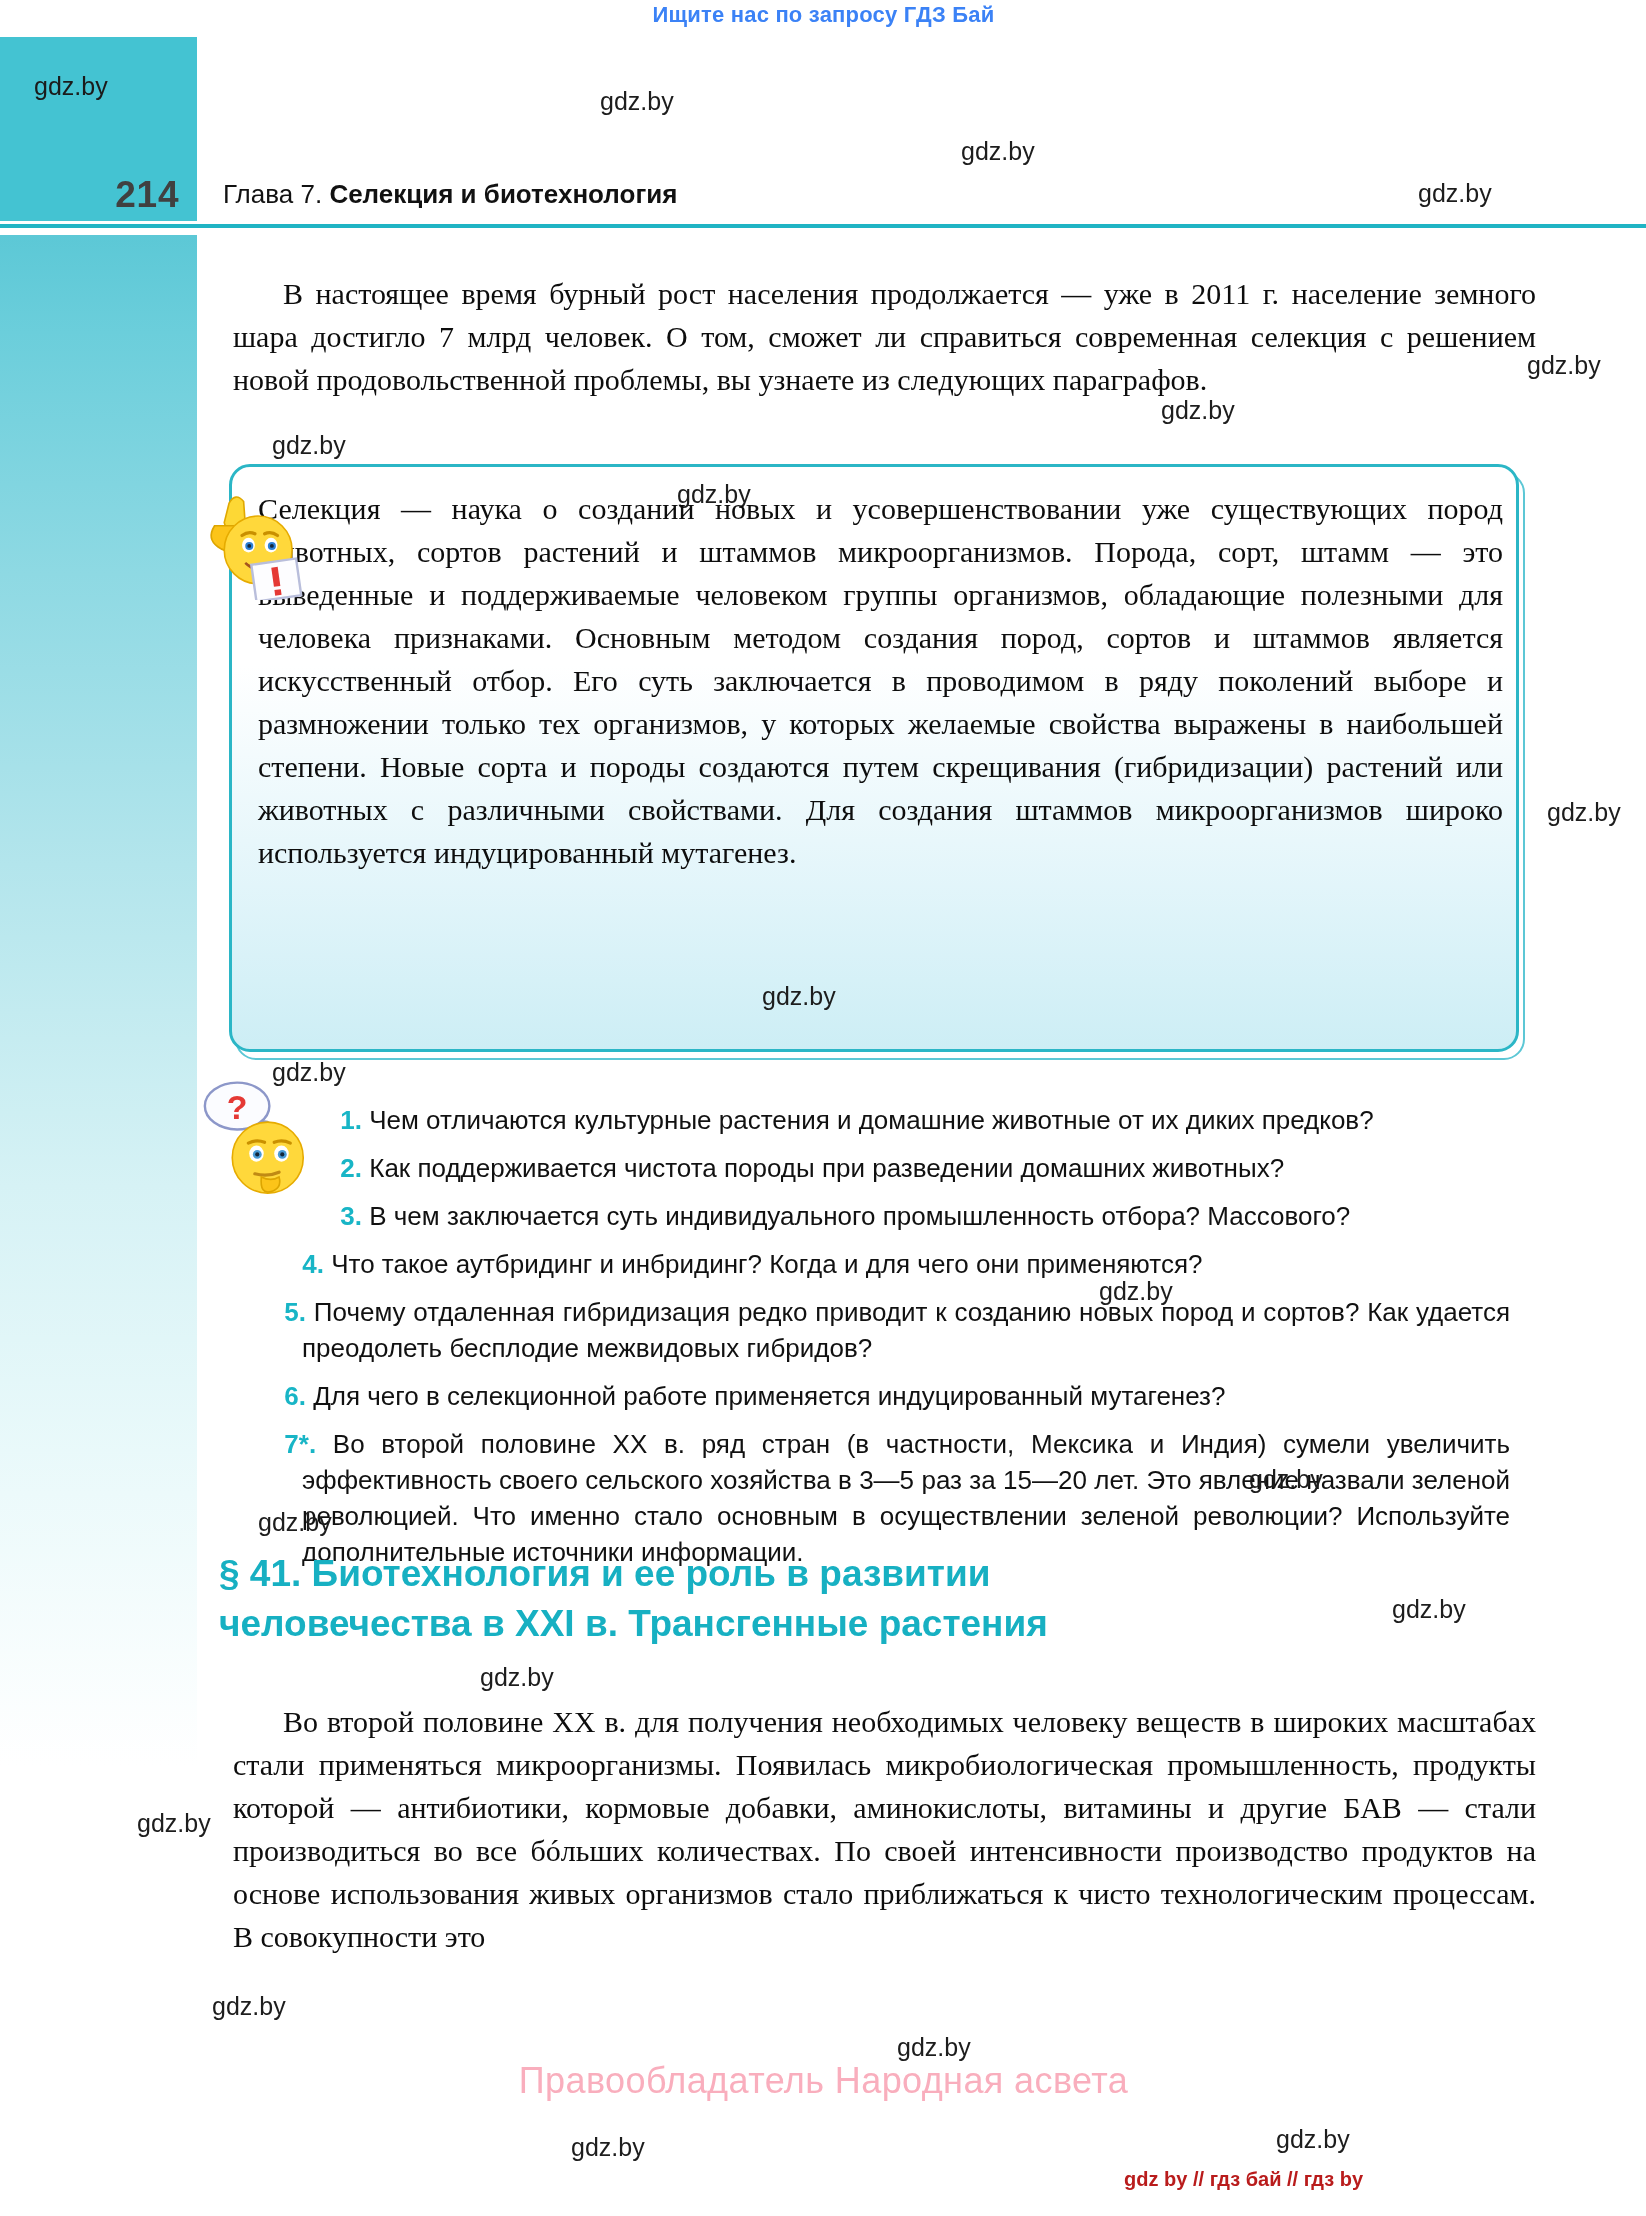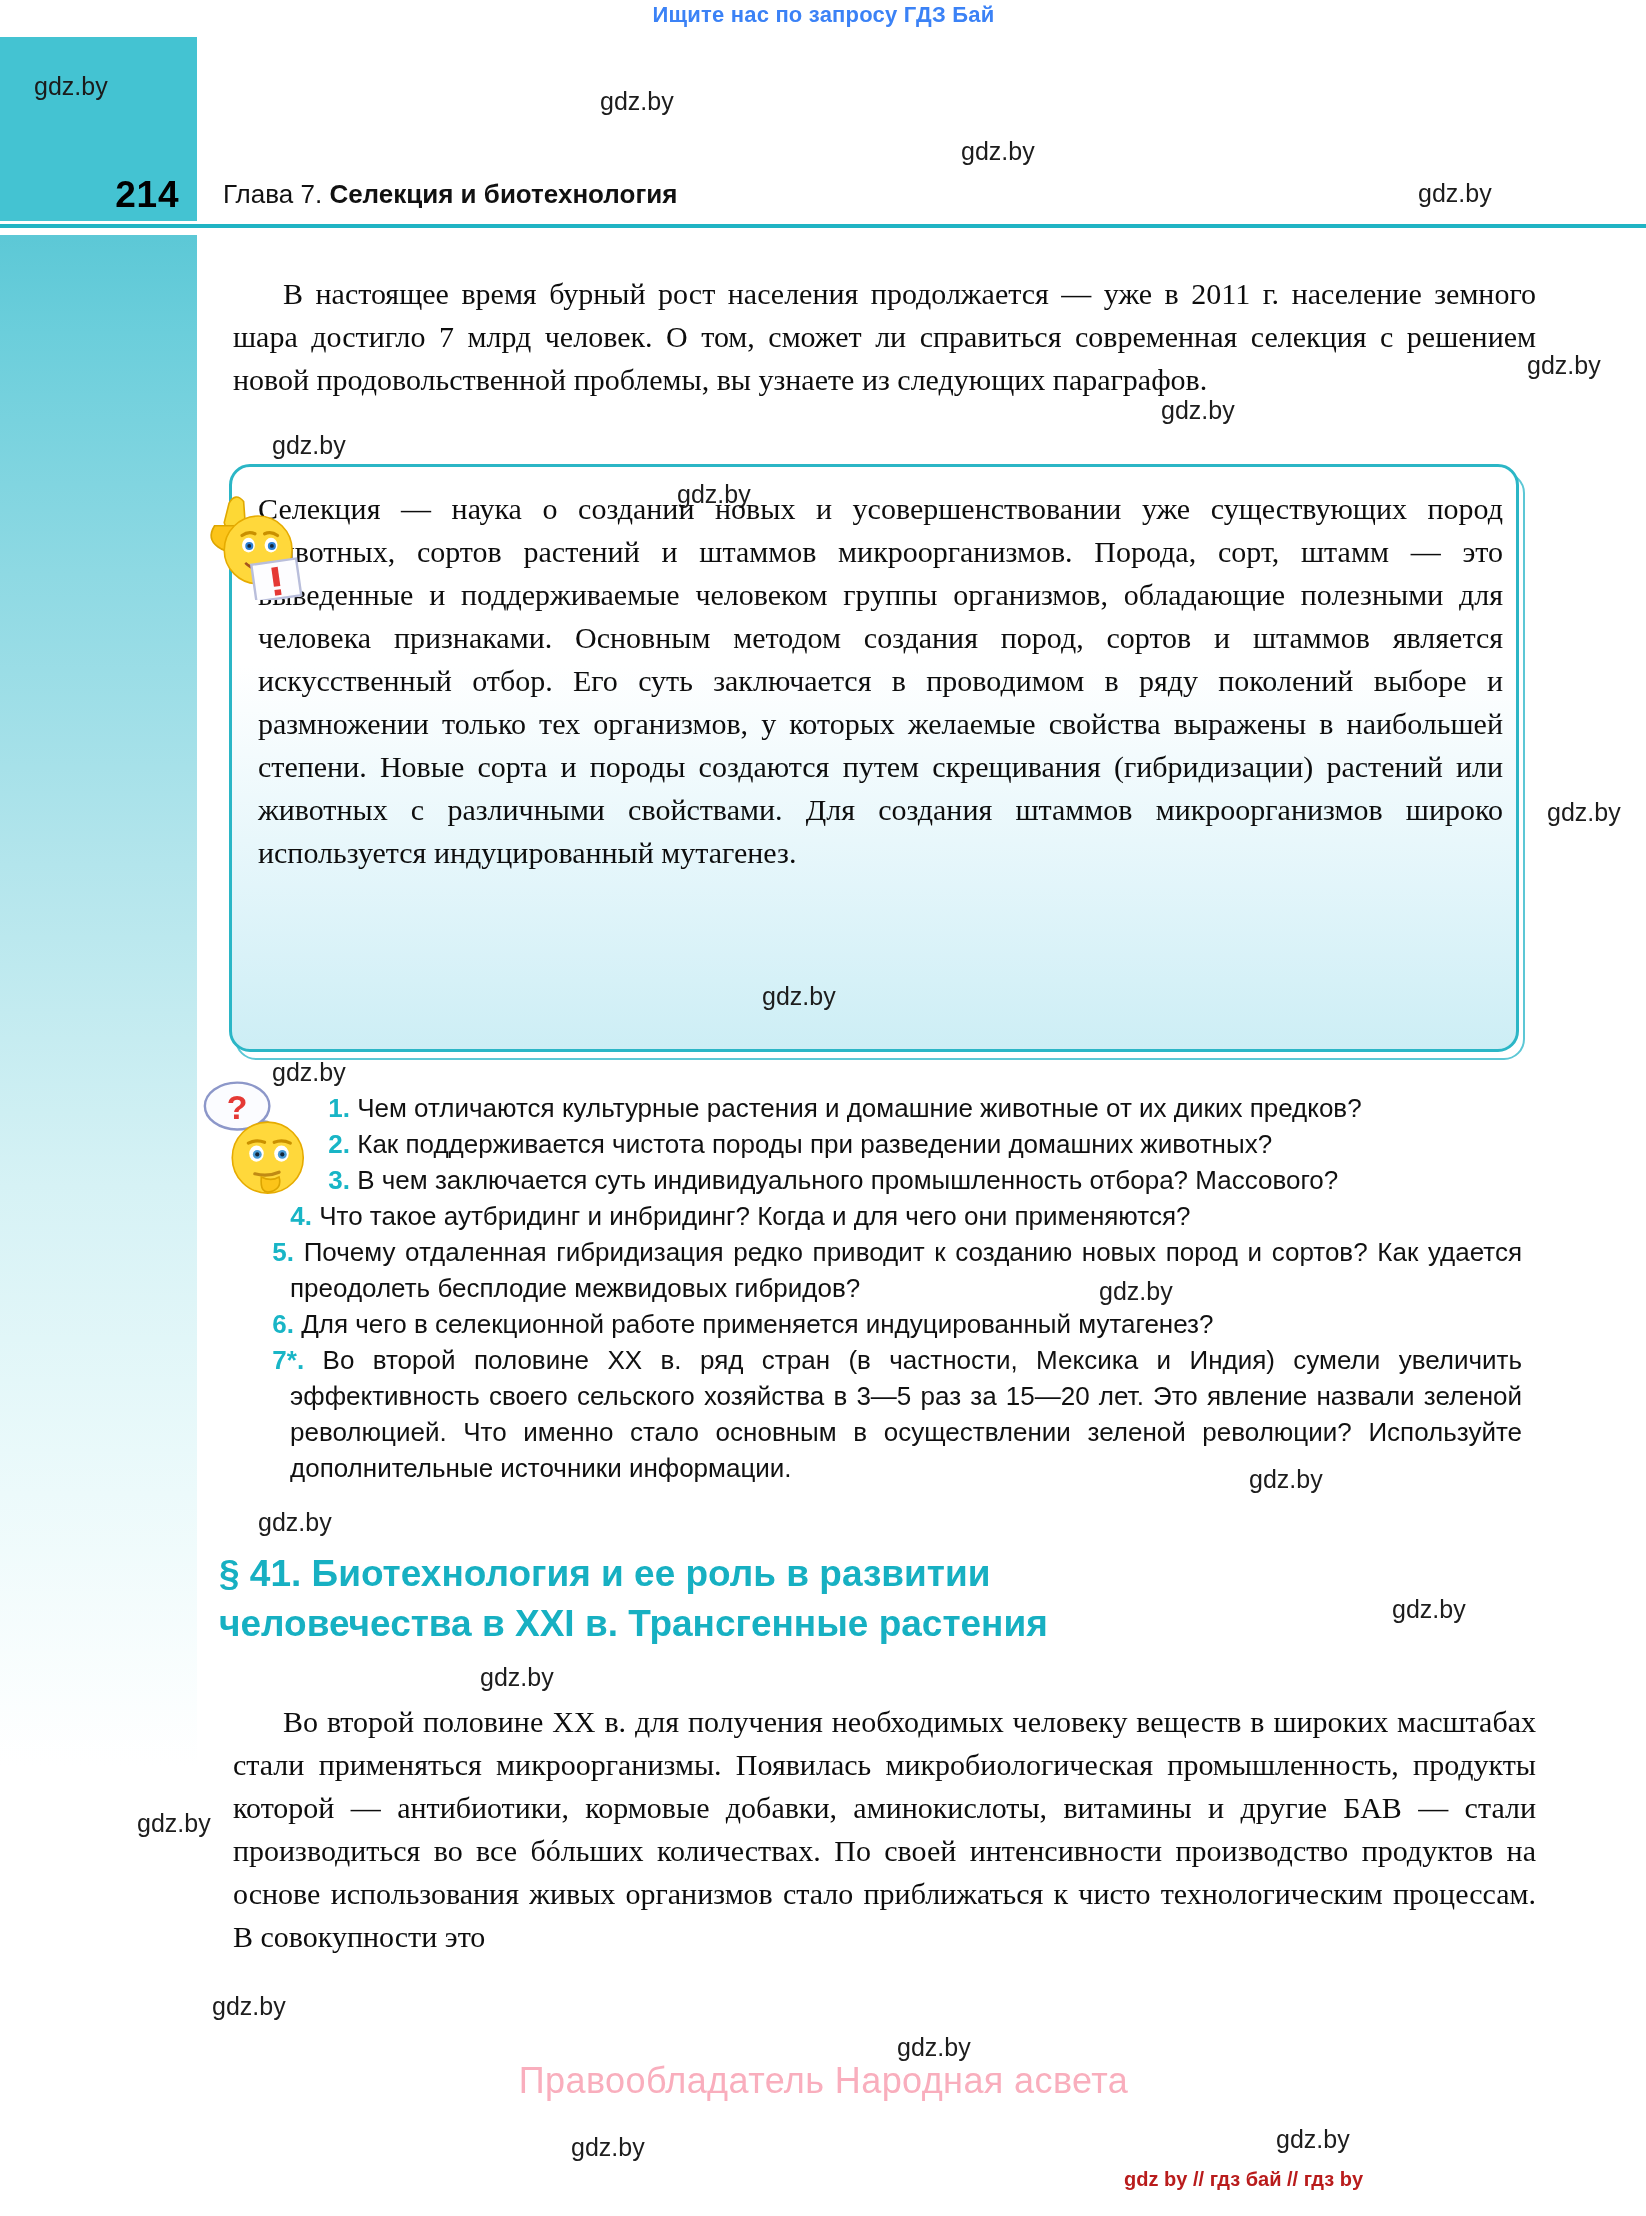--- a/index.html
+++ b/index.html
@@ -52,21 +52,21 @@
     font-size: 25px;
     color: #1b1b1b;
   }
   .page-number {
     position: absolute;
     right: 17.7px;
     bottom: 4.8px;
     font-family: "Liberation Sans", sans-serif;
     font-weight: bold;
     font-size: 37px;
-    color: #000000;
+    color: #404040;
     letter-spacing: 0.8px;
   }
   .chapter-title {
     position: absolute;
     left: 223px;
     top: 179px;
     font-family: "Liberation Sans", sans-serif;
     font-size: 26px;
     color: #111;
     white-space: nowrap;
@@ -179,21 +179,21 @@
     position: absolute;
     left: 219px;
     top: 1090px;
     width: 1303px;
   }
   .q-line {
     font-family: "Liberation Sans", sans-serif;
     font-size: 26px;
     line-height: 36px;
     color: #111;
-    margin: 0;
+    margin: 12px;
     text-align: justify;
   }
   .q-num {
     color: #18b5c6;
     font-weight: bold;
   }
   .q-indent-1 { padding-left: 127px; text-indent: -17.7px; }
   .q-indent-2 { padding-left: 89px; text-indent: -17.7px; }
   .q-indent-3 { padding-left: 71px;  text-indent: -17.7px; }
 

